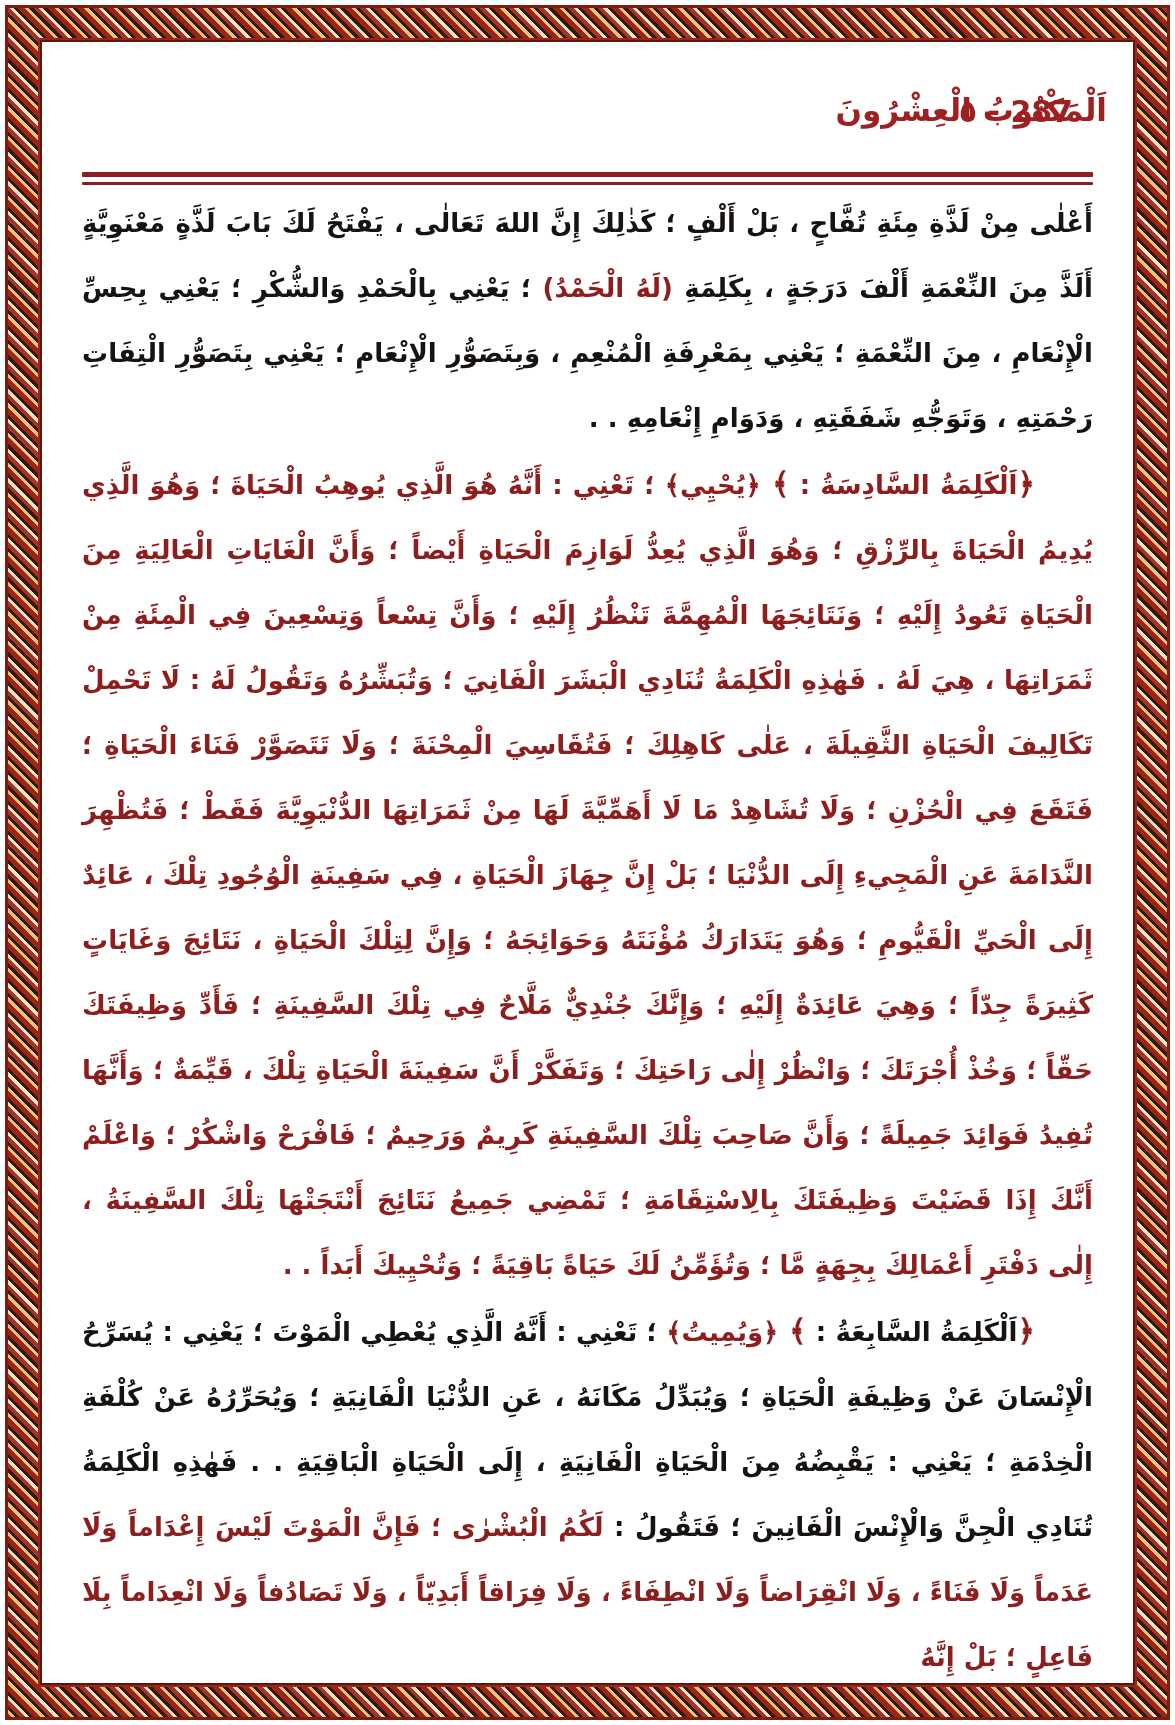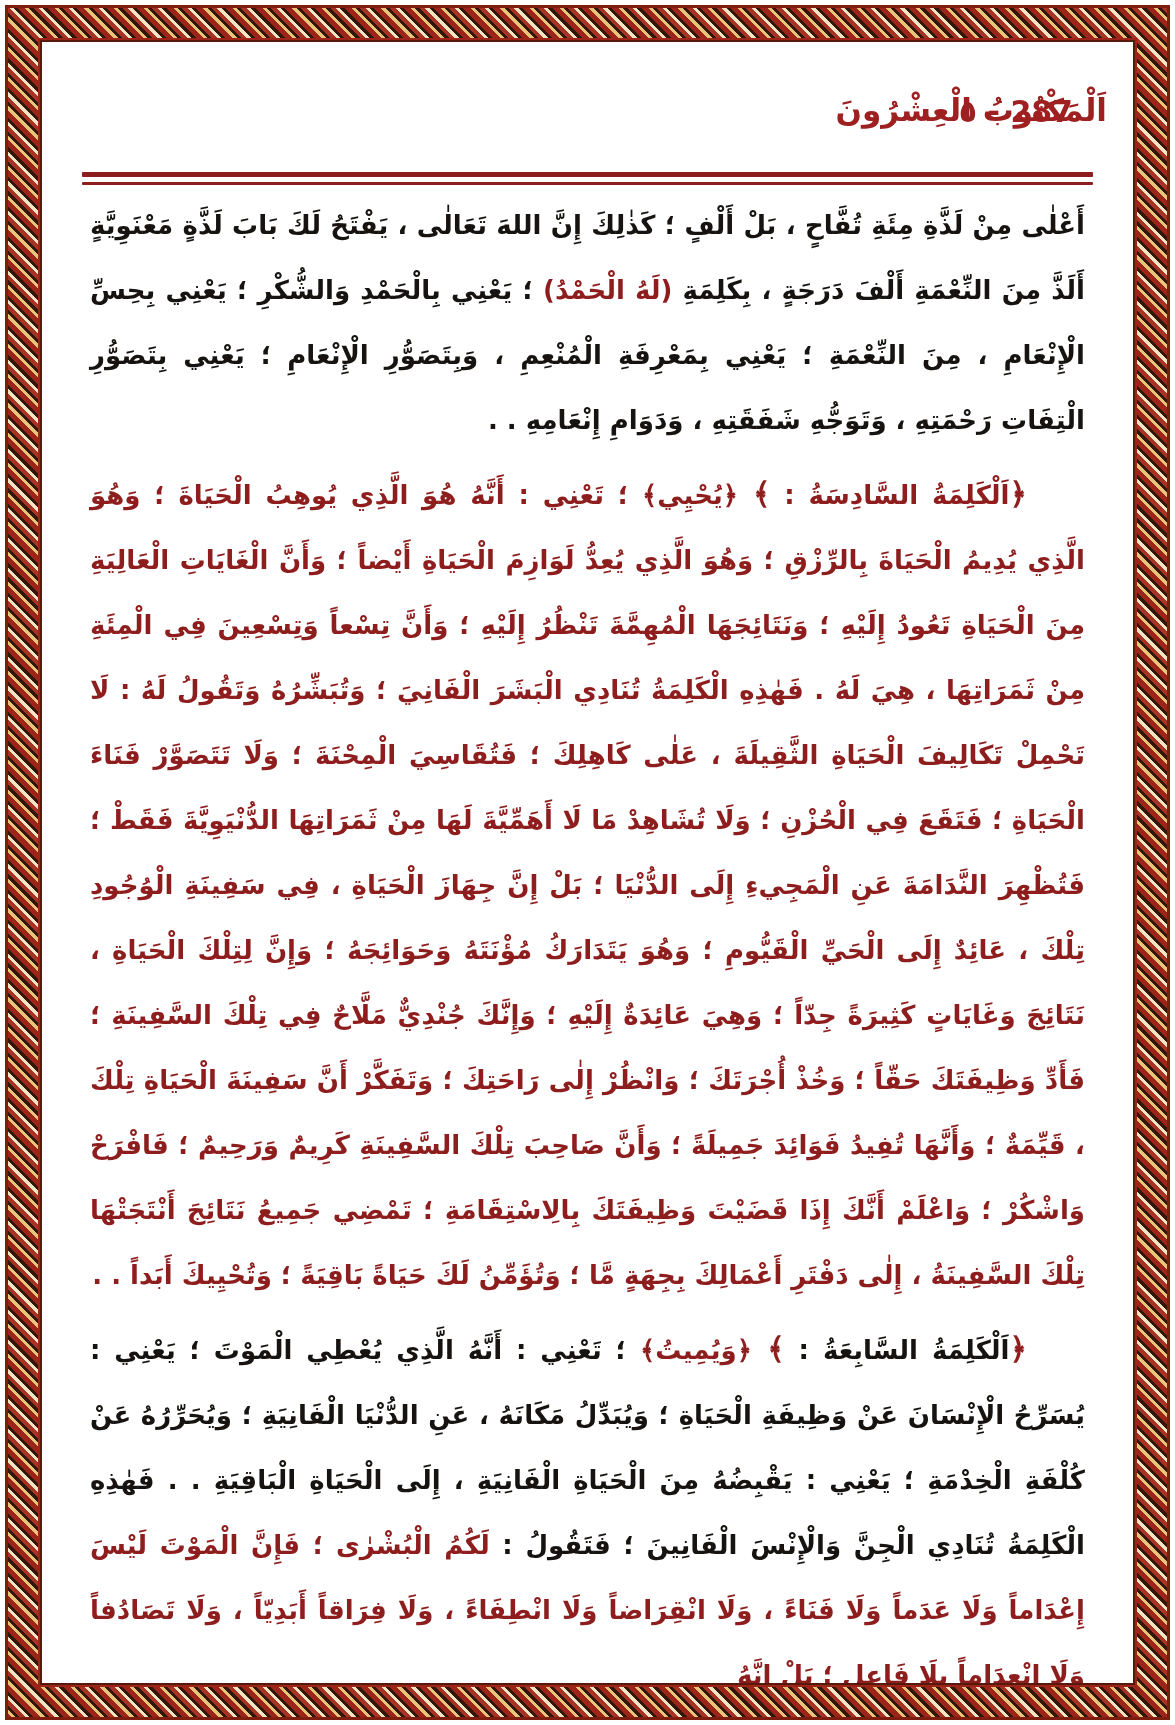--- a/index.html
+++ b/index.html
@@ -49,21 +49,21 @@
   .rule-a{height:5px;background:#8e1d1d;border-radius:1px;}
   .rule-gap{height:5px;}
   .rule-b{height:3px;background:#8e1d1d;border-radius:1px;}
   .body{
     margin:6px 14px 0 14px;
     font-size:26px;font-weight:bold;
     line-height:65px;
     text-align:justify;
     color:#171310;
   }
-  .body p{margin:8px;padding:0;}
+  .body p{margin:0;padding:0;}
   .p-cont{margin-top:8px;}
   .p-section{margin-top:14px;text-indent:58px;}
   .maroon{color:#8e1d1d;}
   .orn{color:#8e1d1d;font-size:1.15em;}
 </style>
 </head>
 <body>
 
 <div class="page">
   <div class="frame"></div>

